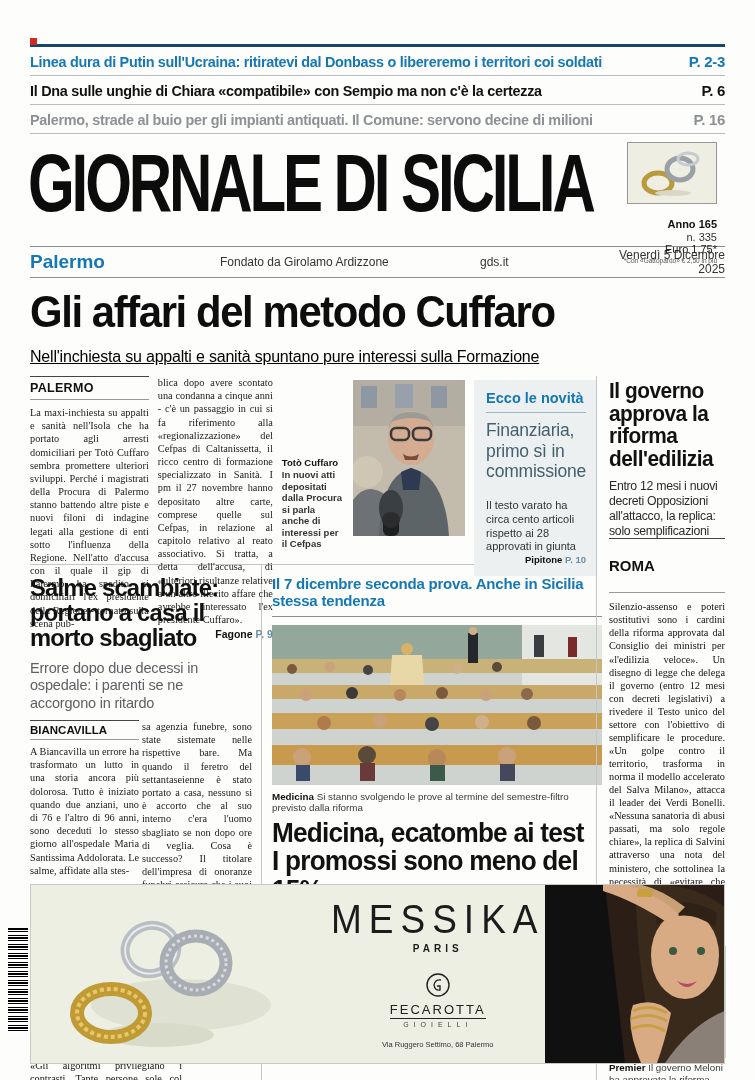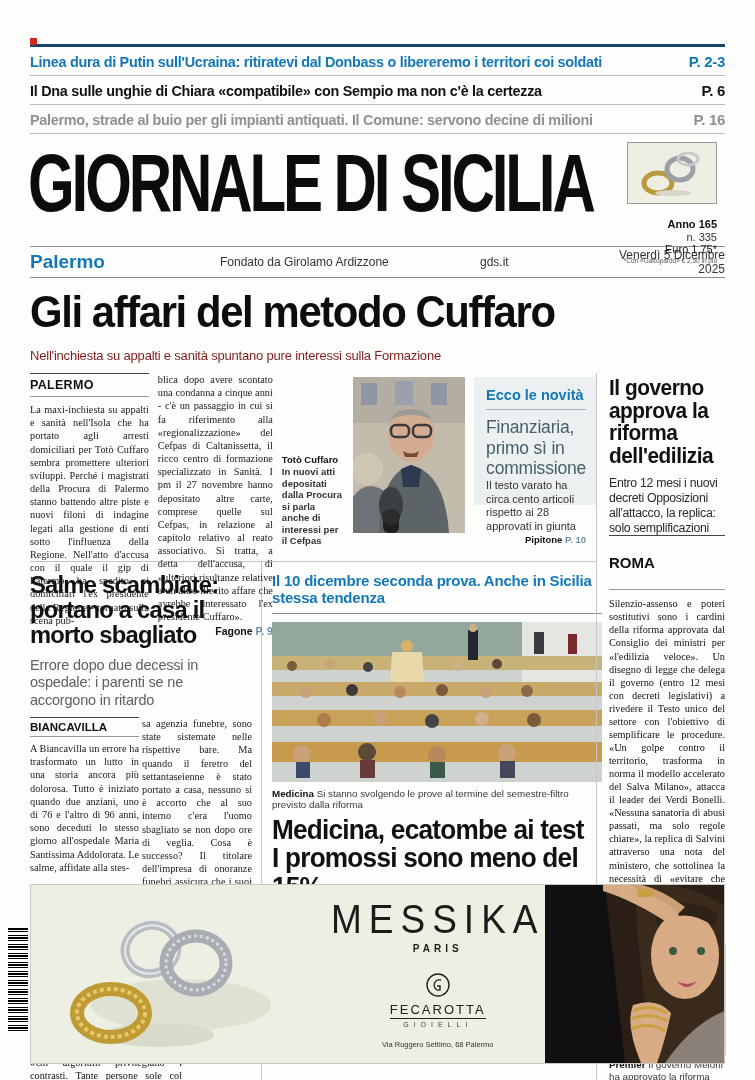--- a/index.html
+++ b/index.html
@@ -51,42 +51,42 @@
   .dl-edition { color:#1478b5; font-weight:bold; font-size:19px; width:190px; }
   .dl-founded { width:260px; }
   .dl-site { width:120px; }
   .dl-date { flex:1; text-align:right; }
 
   
   .lead-head {
     font-size:45px; font-weight:900; letter-spacing:-1.5px; margin-top:8px;
     transform:scaleX(0.93); transform-origin:left; white-space:nowrap; color:#0d0d0d;
   }
-  .lead-sub { font-size:13px; color:#7f1d1d; margin:10px 0 10px 0; letter-spacing:-0.2px; }
+  .lead-sub { font-size:16px; color:#000000; margin:10px 0 10px 0; letter-spacing:-0.2px;text-decoration:underline; }
 
   
   .main-grid { display:flex; }
   .left-main { width:566px; }
   .right-col { width:129px; border-left:1px solid #c3c6c8; padding-left:12px; margin-left:0; }
 
   .lead-row { display:flex; gap:9px; height:178px; }
   .txtcol { font-family:"Liberation Serif", serif; font-size:10.3px; line-height:1.28; text-align:justify; color:#1a1a1a; }
   .lead-c1 { width:126px; }
   .lead-c2 { width:122px; position:relative; }
   .kicker { font-size:12.5px; font-weight:bold; letter-spacing:0.3px; font-family:"Liberation Sans",sans-serif;
             border-top:1.5px solid #444; border-bottom:1px solid #999; padding:4px 0 4px 0; margin-bottom:6px; }
   .byline { text-align:right; font-family:"Liberation Sans",sans-serif; font-size:10.5px; font-weight:bold; margin-top:2px; }
   .byline .bp { color:#6b8da4; }
   .cap-col { width:66px; display:flex; flex-direction:column; justify-content:flex-end; padding-bottom:4px;
              font-family:"Liberation Sans",sans-serif; font-size:9.5px; line-height:1.22; color:#333;font-weight:bold; }
   .cap-col b { display:block; font-size:9.5px; color:#111; }
   .lead-photo { width:112px; height:156px; margin-top:4px; }
   .lead-photo svg { display:block; }
 
-  .gray-box { flex:1; background:#edf0f0; margin-top:4px; height:128px; padding:10px 10px 11px 12px;
+  .gray-box { flex:1; background:#edf0f0; margin-top:4px; height:196px; padding:10px 10px 11px 12px;
               display:flex; flex-direction:column; }
   .gb-kicker { color:#1478b5; font-weight:bold; font-size:14.5px; padding-bottom:6px; border-bottom:1px solid #9fb6c4; }
   .gb-title { font-size:17.5px; color:#44606e; line-height:1.18; margin-top:7px; letter-spacing:-0.2px; }
   .gb-body { font-size:11px; color:#333; line-height:1.25; margin-top:auto; }
   .gb-byline { text-align:right; font-size:9.5px; font-weight:bold; }
   .gb-byline .bp { color:#6b8da4; }
 
   .hrule-left { border:none; border-top:1px solid #c3c6c8; margin:10px 0 0 0; }
 
   
@@ -286,21 +286,21 @@
                   <path d="M16 34 Q31 52 46 34 L44 46 Q31 54 18 46 Z" fill="#6e5a48"></path>
                   <path d="M14 64 Q18 48 31 48 Q44 48 48 64 Z" fill="#2b2f36"></path>
                   <circle cx="24" cy="26" r="2" fill="#33281f"></circle>
                   <circle cx="38" cy="26" r="2" fill="#33281f"></circle>
                 </svg>
               </div>
             </div>
           </div>
 
           <div class="med-col">
-            <div class="med-kicker">Il 10 dicembre seconda prova. Anche in Sicilia stessa tendenza</div>
+            <div class="med-kicker">Il 7 dicembre seconda prova. Anche in Sicilia stessa tendenza</div>
             <div class="med-photo">
               <svg width="330" height="160" viewBox="0 0 330 160" preserveAspectRatio="none">
                 <rect width="330" height="160" fill="#cfd3cf"></rect>
                 <rect x="0" y="0" width="330" height="34" fill="#93a79a"></rect>
                 <rect x="250" y="0" width="80" height="60" fill="#e4e6e2"></rect>
                 <rect x="262" y="10" width="10" height="22" fill="#3a3d40"></rect>
                 <rect x="296" y="12" width="9" height="20" fill="#7a2a2a"></rect>
                 <rect x="0" y="34" width="330" height="14" fill="#c9b277"></rect>
                 <rect x="0" y="60" width="330" height="14" fill="#c9a96a"></rect>
                 <rect x="0" y="88" width="330" height="16" fill="#c9a158"></rect>

